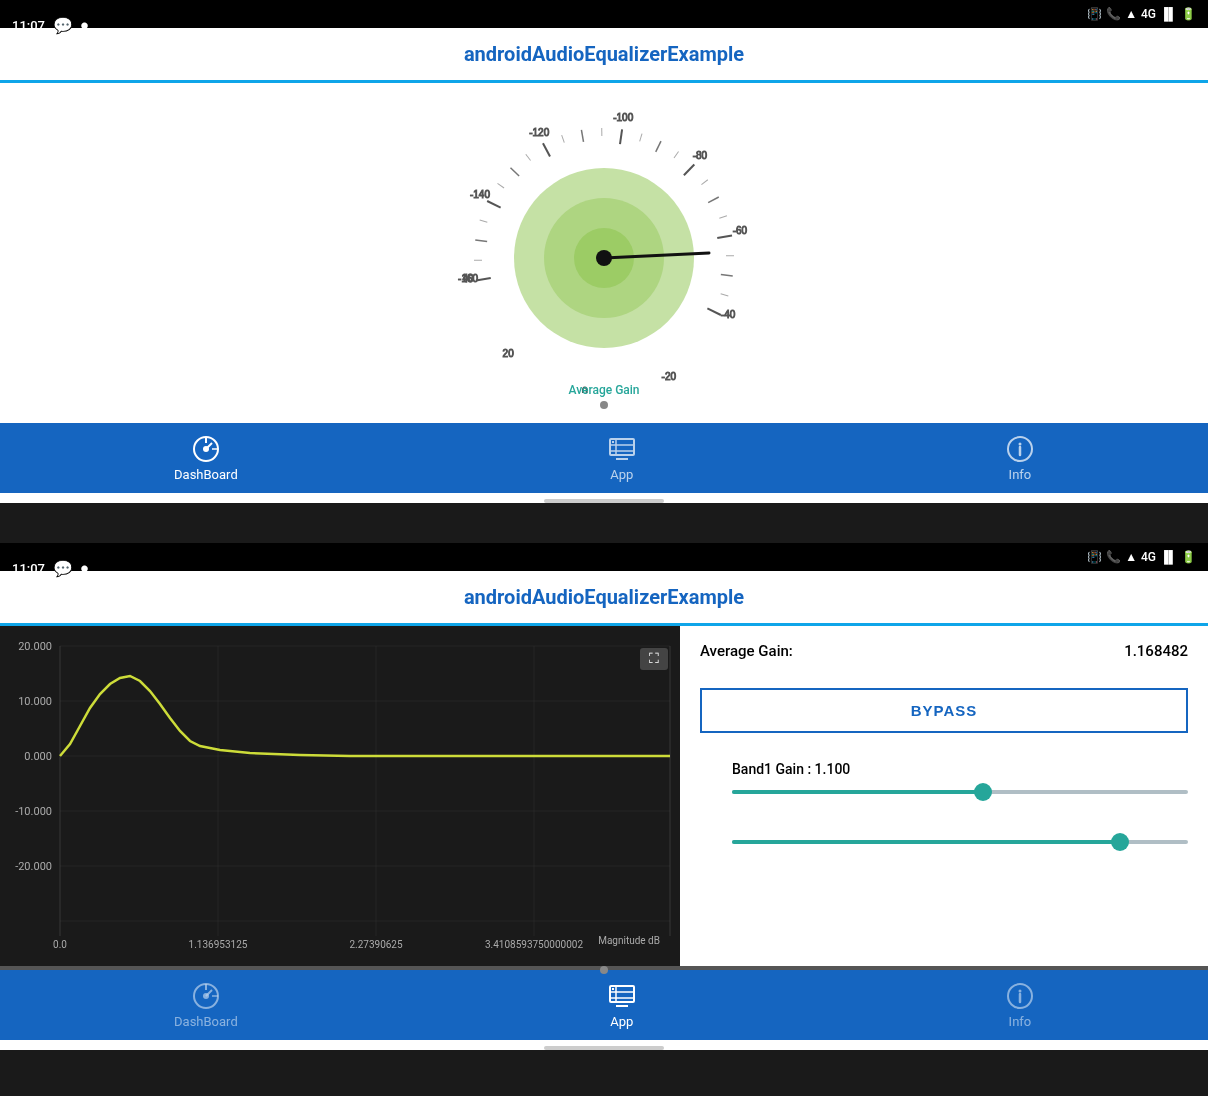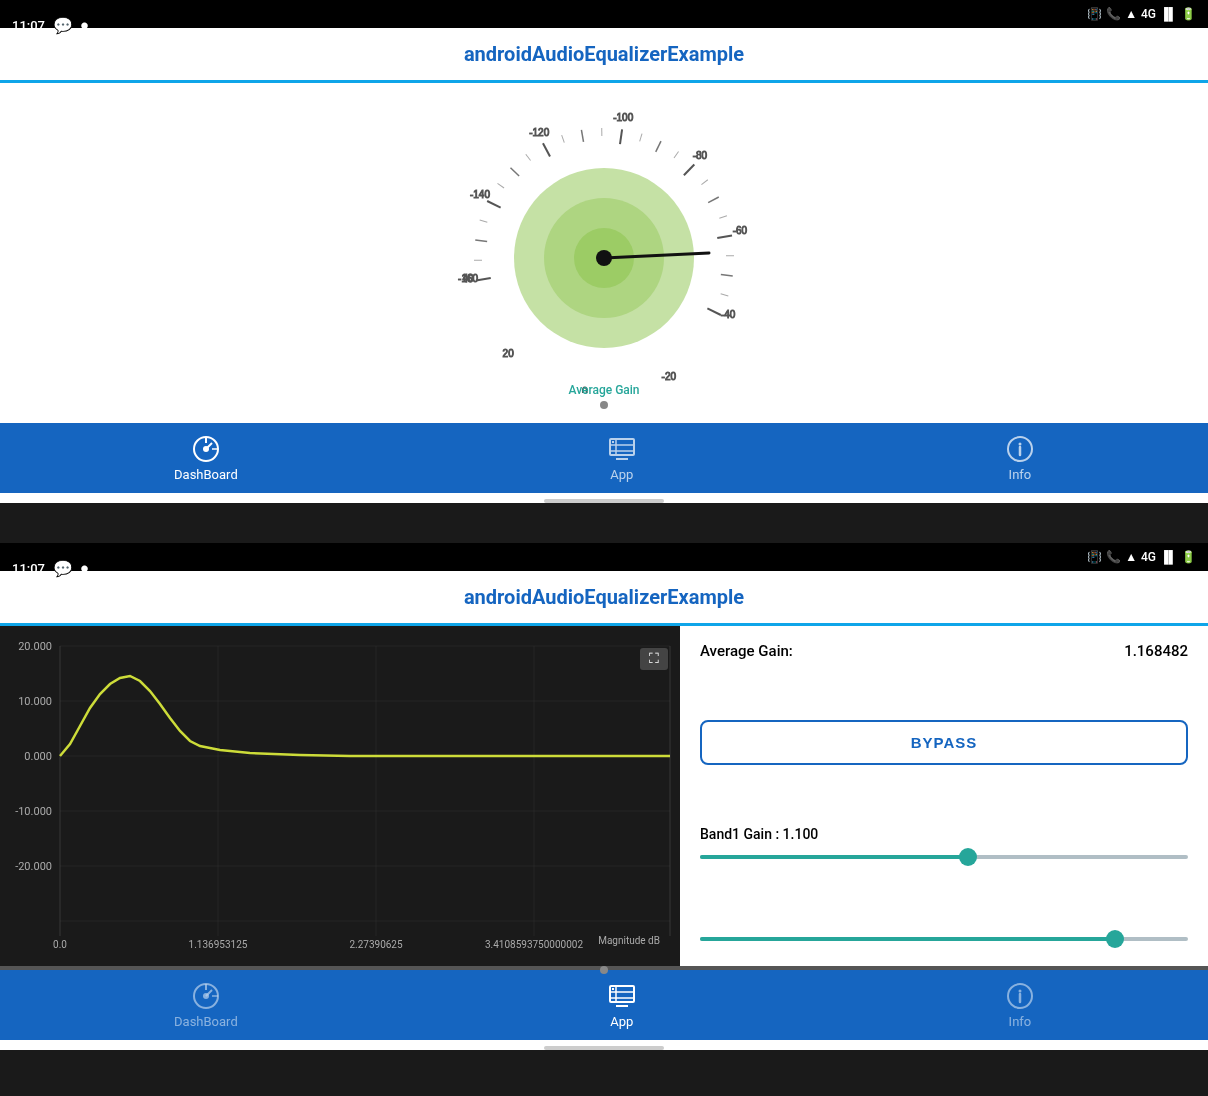--- a/index.html
+++ b/index.html
@@ -129,49 +129,49 @@
     }
 
     .controls-area {
       background: #fff;
       flex: 1;
       padding: 16px 20px;
       display: flex;
       flex-direction: column;
       gap: 28px;
       overflow: hidden;
-      justify-content: space-between;
     }
 
     .avg-gain-row {
       display: flex;
       justify-content: space-between;
       align-items: center;
       font-size: 15px;
       color: #000;
       font-weight: 500;
     }
 
     .ctrl-button {
       border: 2px solid #1565C0;
       background: #fff;
       color: #1565C0;
       font-size: 15px;
       font-weight: bold;
       padding: 12px 0;
       text-align: center;
       cursor: pointer;
-      border-radius: 8px;
+      border-radius: 0;
       letter-spacing: 1px;
     }
 
     .band-row {
       display: flex;
       flex-direction: column;
       gap: 4px;
+      margin-left: 32px;
     }
 
     .band-label {
       font-size: 14px;
       color: #000;
       font-weight: 500;
     }
   </style>
 </head>
 <body>

